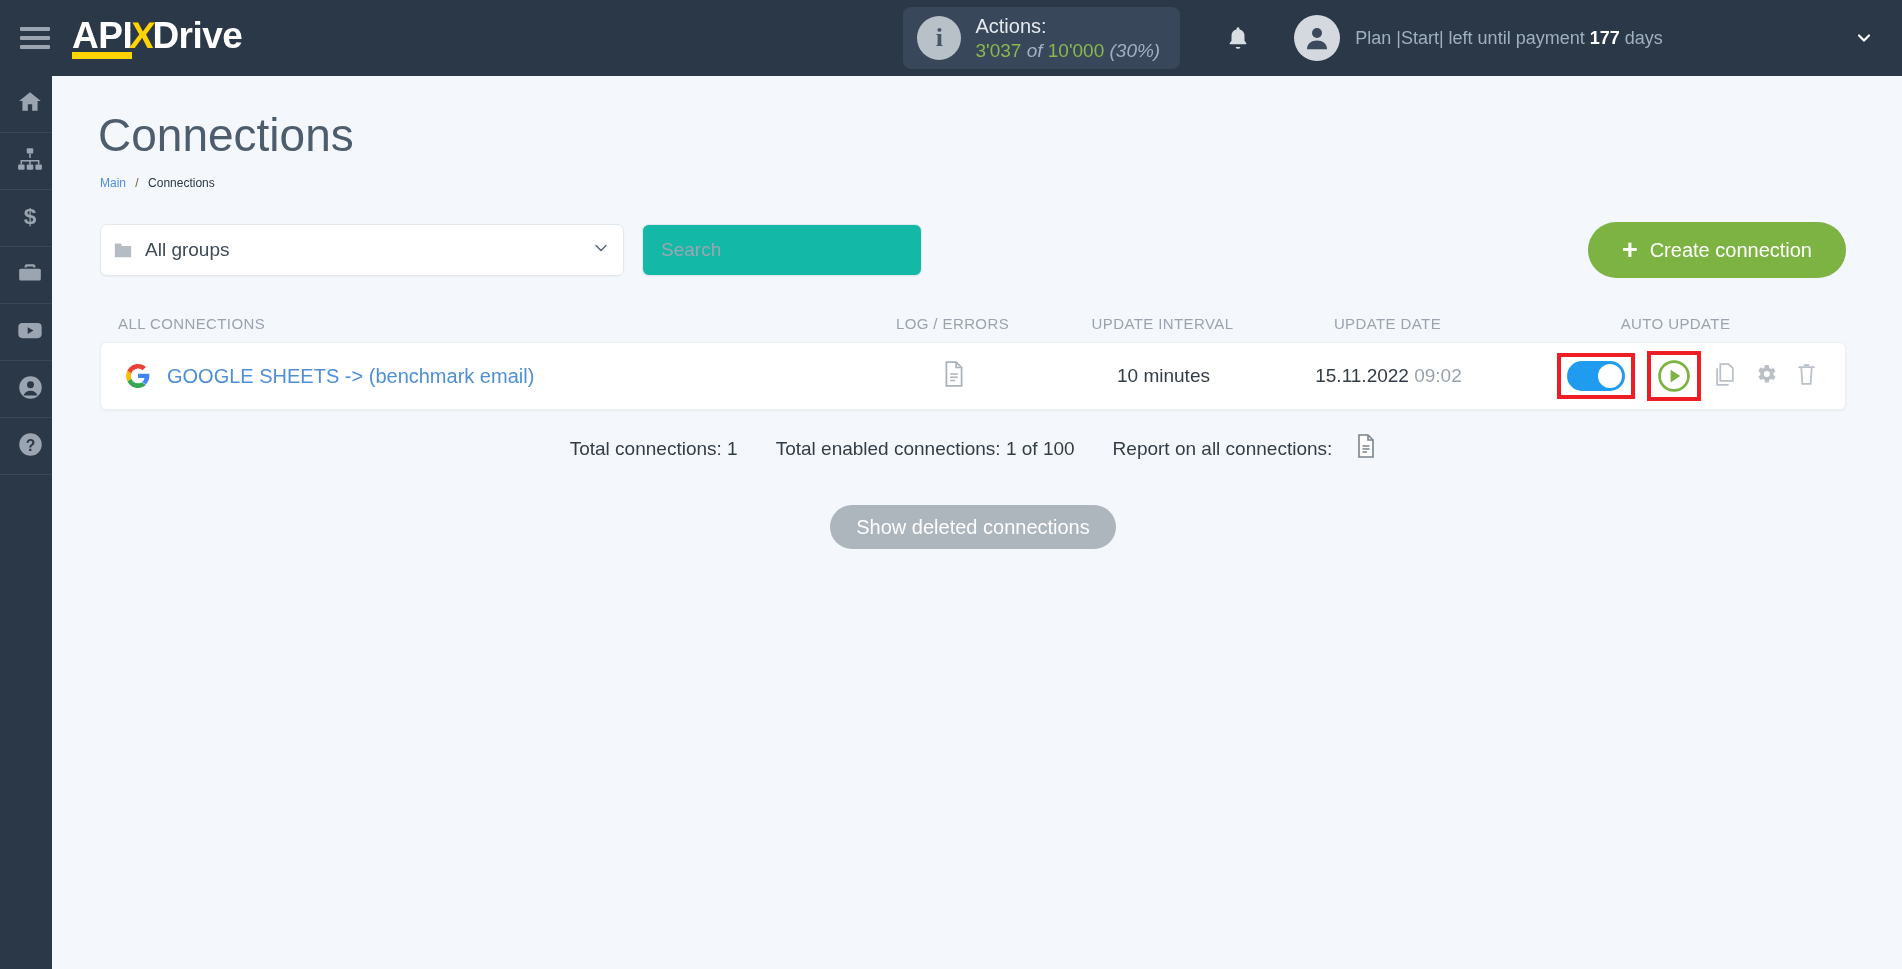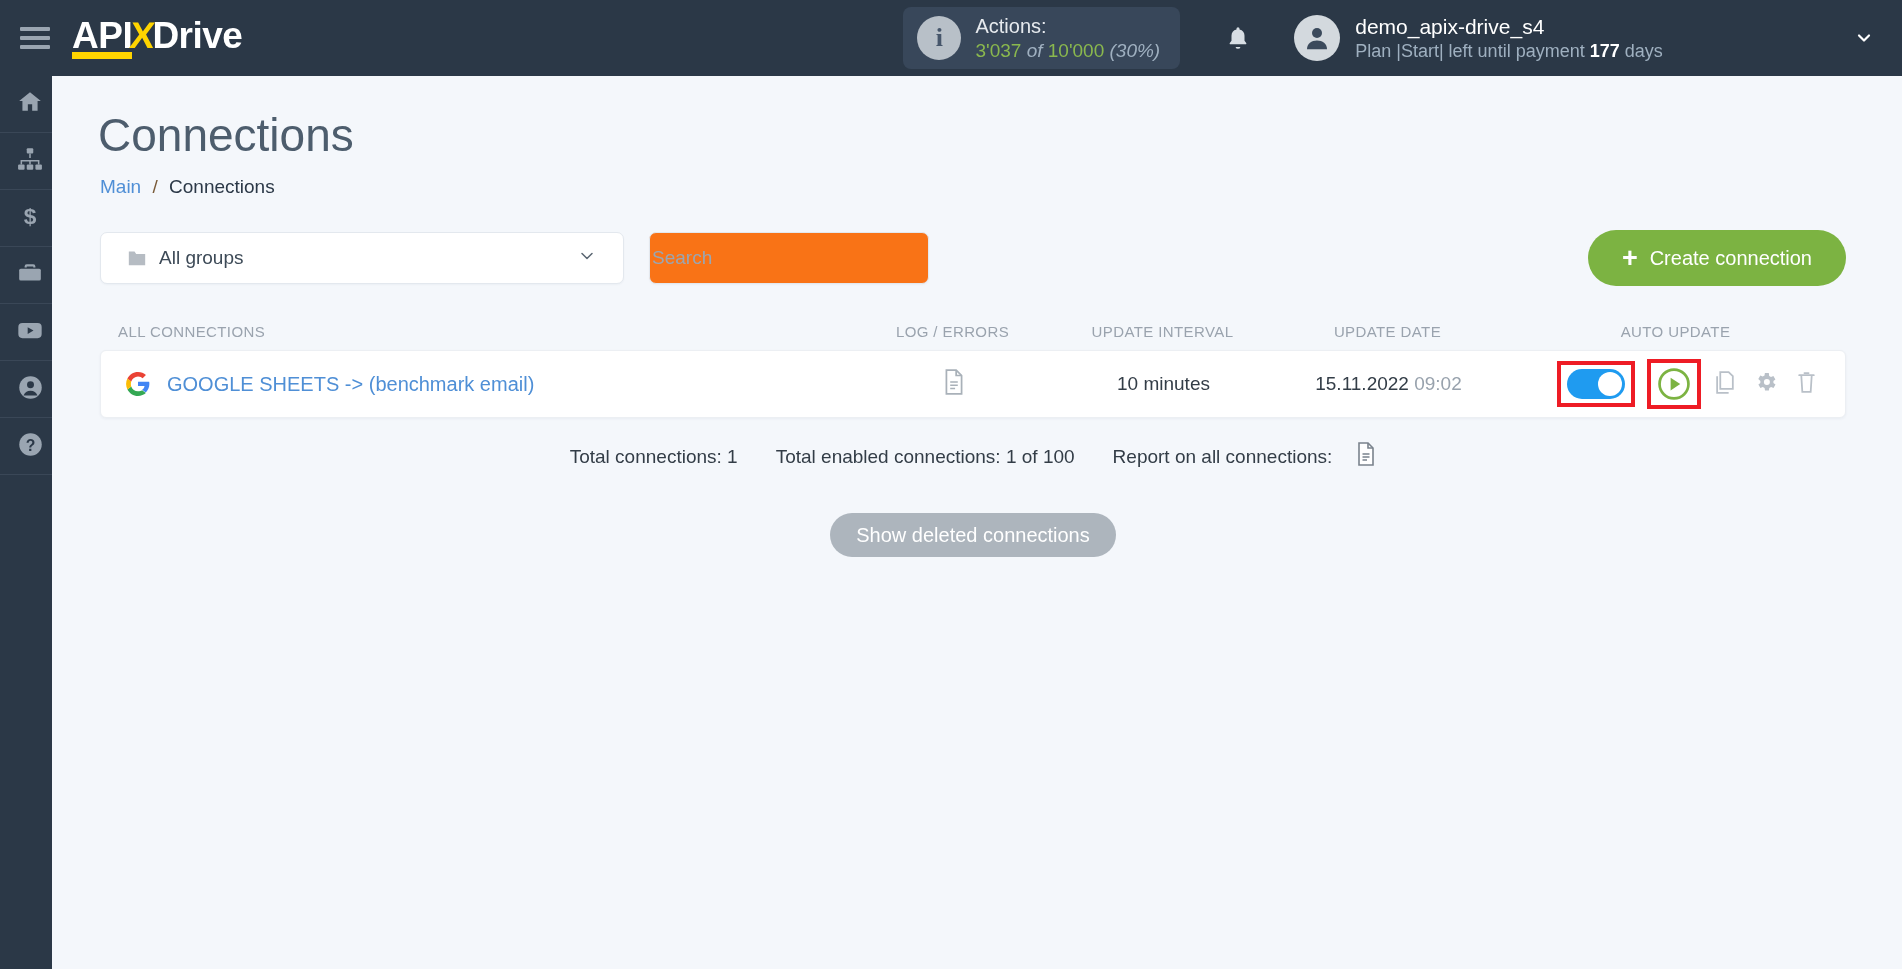--- a/index.html
+++ b/index.html
@@ -79,40 +79,40 @@
     height: 57px; display:flex; align-items:center; justify-content:center;
     border-bottom: 1px solid #3a4757; cursor:pointer;
   }
   .side-item svg { fill:#9aa5b1; }
   
   .main { position:absolute; top:76px; left:52px; width:1842px; height:893px; background:#f4f7fb; }
   .page-title {
     font-size: 46px; color:#4d5d6d; font-weight: normal;
     margin: 32px 0 0 46px;
   }
-  .breadcrumb { margin: 14px 0 0 48px; font-size: 19px; color:#2b3847; }
+  .breadcrumb { margin: 14px 0 0 48px; font-size: 12px; color:#2b3847; }
   .breadcrumb .crumb-link { color:#4f8fd6; cursor:pointer; }
   .breadcrumb .sep { color:#7a5b3a; margin: 0 6px; }
   
   .filter-row {
     display:flex; align-items:center;
     margin: 32px 0 0 48px; width: 1746px;
   }
   .select-box {
     height: 52px; background:#fff; border:1px solid #e3e8ee; border-radius:7px;
-    display:flex; align-items:center; padding: 0 26px; cursor:pointer;
+    display:flex; align-items:center; padding: 0 12px; cursor:pointer;
     box-shadow: 0 1px 2px rgba(20,40,70,.04);
   }
   .sel-groups { width: 524px; }
   .sel-conn { width: 288px; margin-left: 18px; }
   .select-box .sel-label { font-size: 19px; color:#3d4a57; flex:1; }
   .search-box {
-    width: 280px; height: 52px; margin-left: 25px;
-    background:#f97316; border:1px solid #e3e8ee; border-radius:7px;
-    padding: 0 2px; font-size: 19px; color:#3d4a57;
+    width: 280px; height: 52px; margin-left: 18px;
+    background:#14b8a6; border:1px solid #e3e8ee; border-radius:7px;
+    padding: 0 18px; font-size: 19px; color:#3d4a57;
     font-family:"Liberation Sans", sans-serif;
     box-shadow: 0 1px 2px rgba(20,40,70,.04);
   }
   .search-box::placeholder { color:#9aa6b2; }
   .btn-create {
     margin-left: auto; height: 56px; border:none; border-radius: 28px;
     background:#7cb342; color:#fff; font-size: 20px;
     padding: 0 34px; display:flex; align-items:center; cursor:pointer;
     font-family:"Liberation Sans", sans-serif;
   }
@@ -199,21 +199,20 @@
   </div>
 
   <div class="avatar-wrap">
     <div class="avatar">
       <svg width="30" height="30" viewBox="0 0 24 24">
           <circle cx="12" cy="8" r="4" fill="#3b4a5c"></circle>
           <path d="M4 21c0-4.4 3.6-7 8-7s8 2.6 8 7z" fill="#3b4a5c"></path>
         </svg>
     </div>
     <div class="user-text">
-      <div class="user-name">demo_apix-drive_s4</div>
       <div class="user-plan">
         <span>Plan |Start| left until payment</span>
         <b>177</b>
         <span>days</span>
       </div>
     </div>
   </div>
 
   <div class="chev-down">
     <svg width="20" height="20" viewBox="0 0 24 24">

